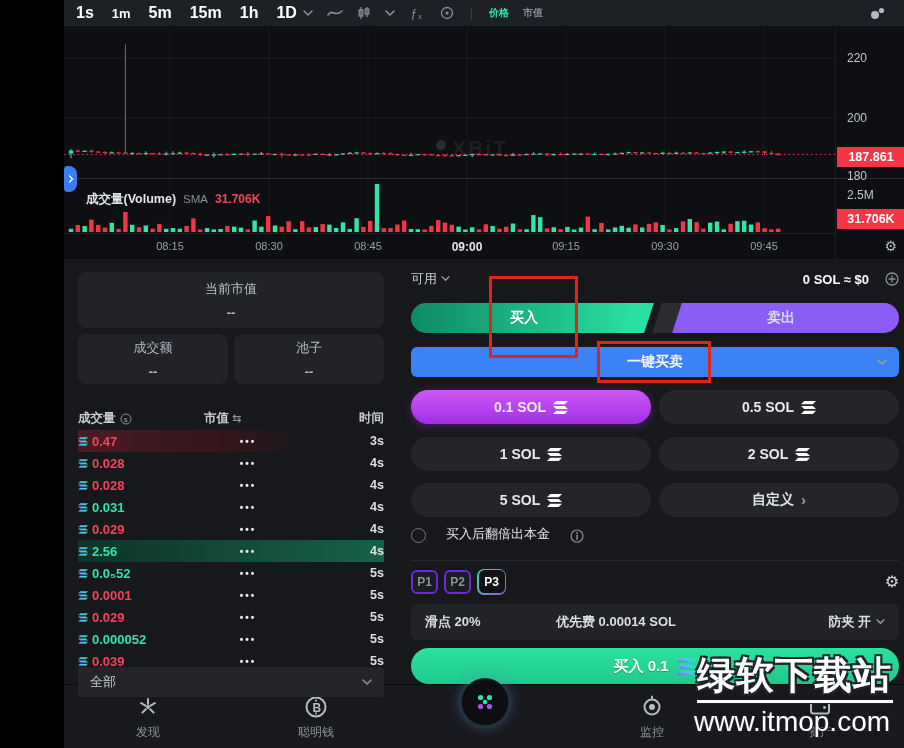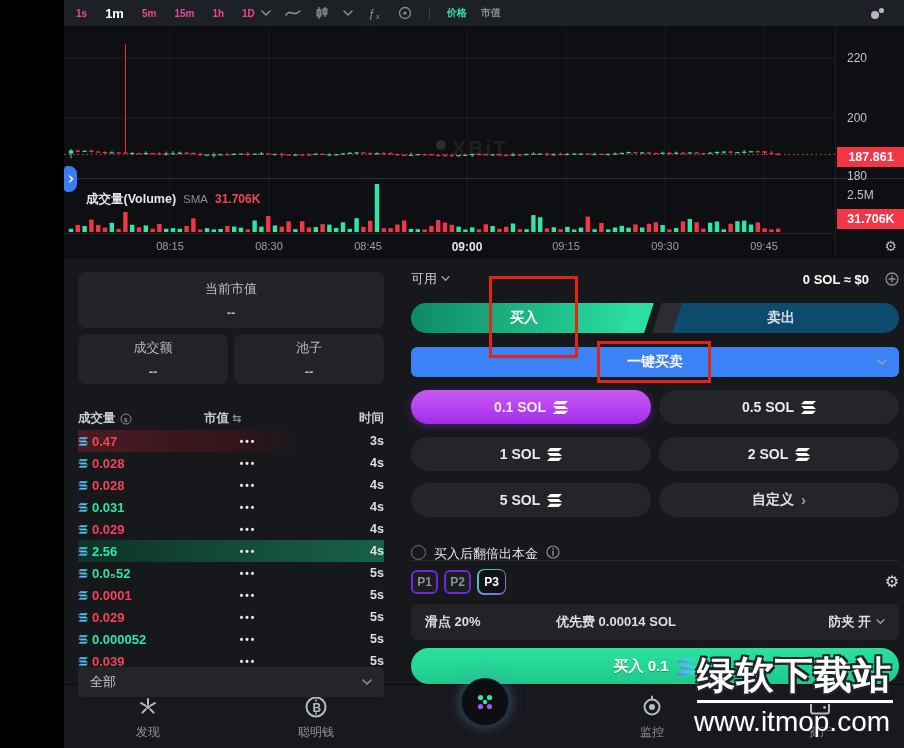--- a/index.html
+++ b/index.html
@@ -6,21 +6,21 @@
   body{width:904px;height:748px;overflow:hidden;position:relative;
        font-family:"Liberation Sans","DejaVu Sans",sans-serif;
        -webkit-font-smoothing:antialiased;color:#e8eaed;}
   .abs{position:absolute;}
   svg{display:block;}
 
   
   #topbar{left:64px;top:0;width:840px;height:26px;background:#1d2025;
           display:flex;align-items:center;padding:0 12px;box-sizing:border-box;gap:0;}
   .tf-group{display:flex;align-items:center;gap:18px;margin-right:14px;}
-  .tf{font-size:10px;color:#ec4899;font-weight:600;cursor:pointer;}
+  .tf{font-size:16px;color:#ffffff;font-weight:600;cursor:pointer;}
   .tf[data-active="true"]{color:#ffffff;font-weight:800;font-size:13px;}
   .tb-ico{color:#8a8f96;display:flex;align-items:center;margin:0 7px;}
   .tb-div{width:1px;height:13px;background:#3a3d43;margin:0 10px;}
   .tb-tab{font-size:10px;font-weight:700;margin:0 7px;}
   #price-tab{color:#2ee6a6;}
   #mcap-tab{color:#878c93;}
   #bubbles{margin-left:auto;}
 
   
   #chart{left:64px;top:26px;width:840px;height:233px;background:#0d0f12;}
@@ -90,38 +90,38 @@
   #avail-lab{font-size:13px;color:#c8ccd1;display:flex;align-items:center;gap:4px;}
   #balance{margin-left:auto;font-size:13px;font-weight:800;color:#fff;display:flex;align-items:center;gap:16px;}
   #tabs{position:absolute;left:0;top:44px;width:488px;height:30px;}
   #tab-buy{position:absolute;left:0;top:0;width:226px;height:30px;border-radius:16px 0 0 16px;
            background:linear-gradient(90deg,#0e8a66,#2ae0a0);display:flex;align-items:center;justify-content:center;
            color:#fff;font-weight:800;font-size:14px;cursor:pointer;}
   #tab-buy::after{content:"";position:absolute;right:-12px;top:0;width:24px;height:30px;background:#2ae0a0;
                   transform:skewX(-18deg);z-index:-0;}
   #tab-buy span{position:relative;z-index:1;}
   #tab-sell{position:absolute;left:252px;top:0;width:236px;height:30px;border-radius:0 16px 16px 0;
-            background:#0c4a6e;display:flex;align-items:center;justify-content:center;color:#dcdfe3;
+            background:#8b5cf6;display:flex;align-items:center;justify-content:center;color:#dcdfe3;
             font-weight:800;font-size:14px;cursor:pointer;}
   #tab-sell::before{content:"";position:absolute;left:-6px;top:0;width:20px;height:30px;background:#2b2d32;
                     transform:skewX(-18deg);}
   #modebar{position:absolute;left:0;top:88px;width:488px;height:30px;background:#3b82f6;border-radius:6px;
            display:flex;align-items:center;justify-content:center;color:#f2f3f5;font-weight:800;font-size:14px;cursor:pointer;}
   #modebar .chev{position:absolute;right:12px;color:#9aa0a6;}
   .amt{position:absolute;width:240px;height:34px;border-radius:17px;background:#232529;display:flex;
        align-items:center;justify-content:center;gap:7px;color:#e8eaed;font-weight:800;font-size:14px;cursor:pointer;}
   .amt .sol{color:#fff;}
   #amt-0{left:0;top:131px;background:linear-gradient(180deg,#cb59f5,#a12ee8);box-shadow:0 2px 8px rgba(170,50,235,.35);}
   #amt-1{left:248px;top:131px;}
   #amt-2{left:0;top:178px;}
   #amt-3{left:248px;top:178px;}
   #amt-4{left:0;top:224px;}
   #amt-custom{left:248px;top:224px;color:#dfe2e5;}
   #amt-custom .arr{color:#9aa0a6;font-size:15px;margin-top:-2px;}
-  #flip-row{position:absolute;left:0;top:286px;display:flex;align-items:flex-start;gap:8px;}
+  #flip-row{position:absolute;left:0;top:266px;display:flex;align-items:flex-end;gap:20px;}
   #flip-box{width:15px;height:15px;border:1.6px solid #73787e;border-radius:50%;box-sizing:border-box;cursor:pointer;}
   #flip-lab{font-size:13px;color:#e2e4e7;}
   #rdiv{position:absolute;left:0;top:301px;width:488px;height:1px;background:#26282d;}
   #prow{position:absolute;left:0;top:310px;width:488px;height:25px;display:flex;align-items:center;gap:6px;}
   .pbtn{width:27px;height:24px;border-radius:6px;border:2px solid #6d28d9;background:#1b1d21;color:#8d9298;
         font-weight:700;font-size:12px;display:flex;align-items:center;justify-content:center;box-sizing:border-box;cursor:pointer;}
   #p3-wrap{width:29px;height:26px;border-radius:7px;padding:1.5px;box-sizing:border-box;cursor:pointer;
            background:linear-gradient(135deg,#2ee6a6,#9b4df0);}
   #p3-wrap .inner{width:100%;height:100%;border-radius:5.5px;background:#101216;color:#fff;font-weight:800;
                   font-size:12px;display:flex;align-items:center;justify-content:center;}

